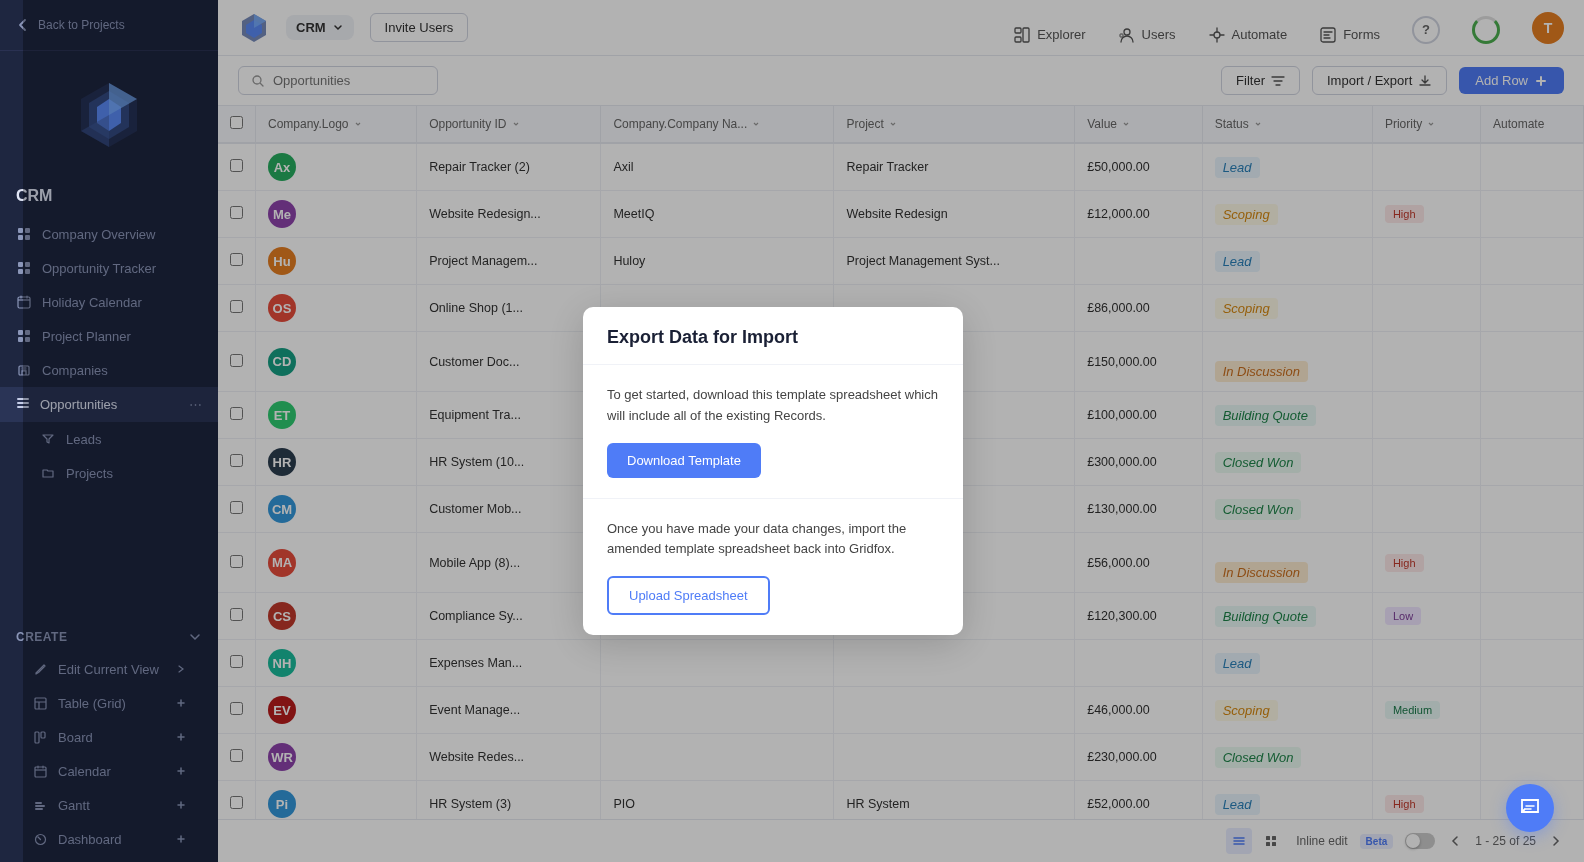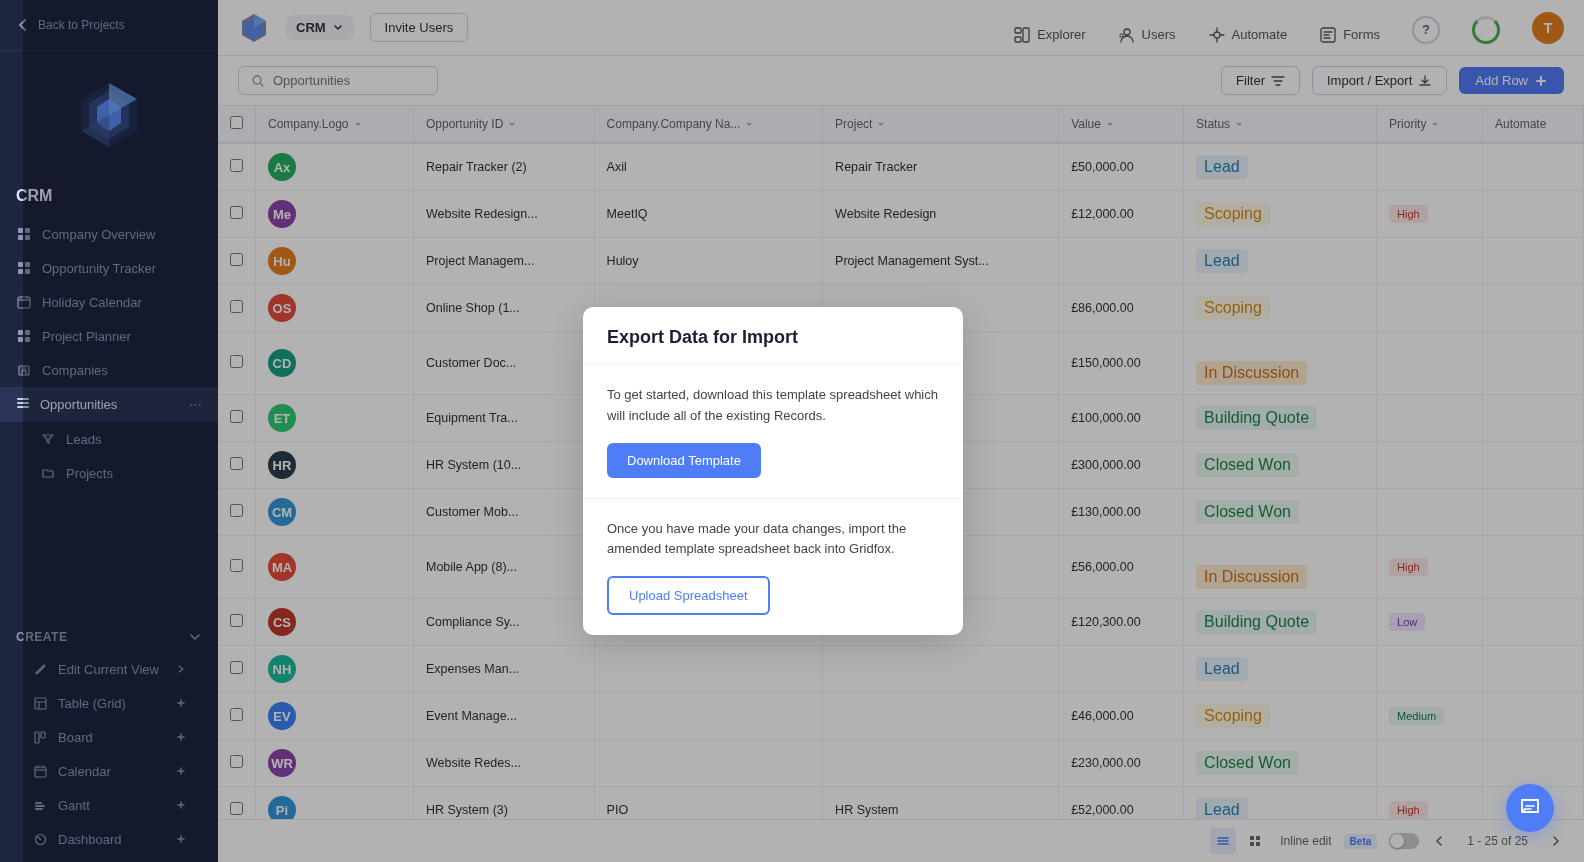--- a/index.html
+++ b/index.html
@@ -48,36 +48,36 @@
 
     
     .table-container { flex: 1; overflow: auto; background: #fff; }
     table { width: 100%; border-collapse: collapse; }
     thead tr { background: #f7f8fc; border-bottom: 2px solid #e5e8f0; }
     th { padding: 10px 12px; text-align: left; font-size: 12px; font-weight: 500; color: #666; white-space: nowrap; border-right: 1px solid #e5e8f0; position: relative; }
     th .col-header { display: flex; align-items: center; gap: 4px; }
     td { padding: 9px 12px; border-bottom: 1px solid #eef0f5; border-right: 1px solid #eef0f5; font-size: 12.5px; color: #333; white-space: nowrap; overflow: hidden; text-overflow: ellipsis; max-width: 200px; }
     .checkbox-col { width: 36px; }
     .company-logo { width: 28px; height: 28px; border-radius: 50%; display: inline-flex; align-items: center; justify-content: center; font-size: 13px; font-weight: 700; color: white; }
-    .status-badge { padding: 3px 8px; border-radius: 4px; font-size: 16px; font-weight: 500; display: inline-block; }
+    .status-badge { padding: 3px 8px; border-radius: 4px; font-size: 13px; font-weight: 500; display: inline-block; font-style: italic; }
     .status-lead { background: #e8f4fd; color: #2980b9; }
     .status-scoping { background: #fef9e7; color: #d68910; }
     .status-in-discussion { background: #fdebd0; color: #ca6f1e; margin-top: 20px; }
     .status-building-quote { background: #e8f8f5; color: #1e8449; }
     .status-closed-won { background: #eafaf1; color: #1e8449; }
     .priority-badge { padding: 3px 8px; border-radius: 4px; font-size: 11px; font-weight: 500; display: inline-block; }
     .priority-high { background: #fde8e8; color: #c0392b; }
     .priority-medium { background: #e8f8f5; color: #1a7a4a; }
     .priority-low { background: #f0e6ff; color: #7d3c98; }
 
     
     .table-footer { background: #fff; border-top: 1px solid #e5e8f0; padding: 8px 20px; display: flex; align-items: center; justify-content: flex-end; gap: 12px; font-size: 12px; color: #666; }
     .inline-edit-label { color: #666; }
     .beta-badge { background: #e8edff; color: #4f7cf7; padding: 2px 6px; border-radius: 4px; font-size: 10px; font-weight: 600; }
-    .pagination { display: flex; align-items: center; gap: 20px; }
+    .pagination { display: flex; align-items: center; gap: 12px; }
     .view-icons { display: flex; gap: 6px; }
     .view-icon { width: 26px; height: 26px; border-radius: 4px; display: flex; align-items: center; justify-content: center; cursor: pointer; color: #666; }
     .view-icon.active { background: #e8edff; color: #4f7cf7; }
 
     
     .modal-overlay { position: fixed; top: 0; left: 0; width: 100%; height: 100%; background: rgba(0,0,0,0.3); display: flex; align-items: center; justify-content: flex-start; padding-left: 560px; padding-top: 80px; z-index: 100; margin-left: 23px; }
     .modal { background: #fff; border-radius: 10px; width: 380px; padding: 0; box-shadow: 0 8px 40px rgba(0,0,0,0.18); overflow: hidden; }
     .modal-title { padding: 20px 24px 16px; font-size: 18px; font-weight: 600; color: #1a2035; border-bottom: 1px solid #f0f2f7; }
     .modal-section { padding: 20px 24px; border-bottom: 1px solid #f0f2f7; }
     .modal-section:last-child { border-bottom: none; }
@@ -553,21 +553,21 @@
     <td>Expenses Man...</td>
     <td></td>
     <td></td>
     <td></td>
     <td><span class="status-badge status-lead">Lead</span></td>
     <td></td>
     <td></td>
   </tr>
             <tr>
     <td class="checkbox-col"><input type="checkbox" style=""></td>
-    <td><div class="company-logo" style="background:#3b82f6">EV</div></td>
+    <td><div class="company-logo" style="background:#b91c1c">EV</div></td>
     <td>Event Manage...</td>
     <td></td>
     <td></td>
     <td>£46,000.00</td>
     <td><span class="status-badge status-scoping">Scoping</span></td>
     <td><span class="priority-badge priority-medium">Medium</span></td>
     <td></td>
   </tr>
             <tr>
     <td class="checkbox-col"><input type="checkbox" style=""></td>

